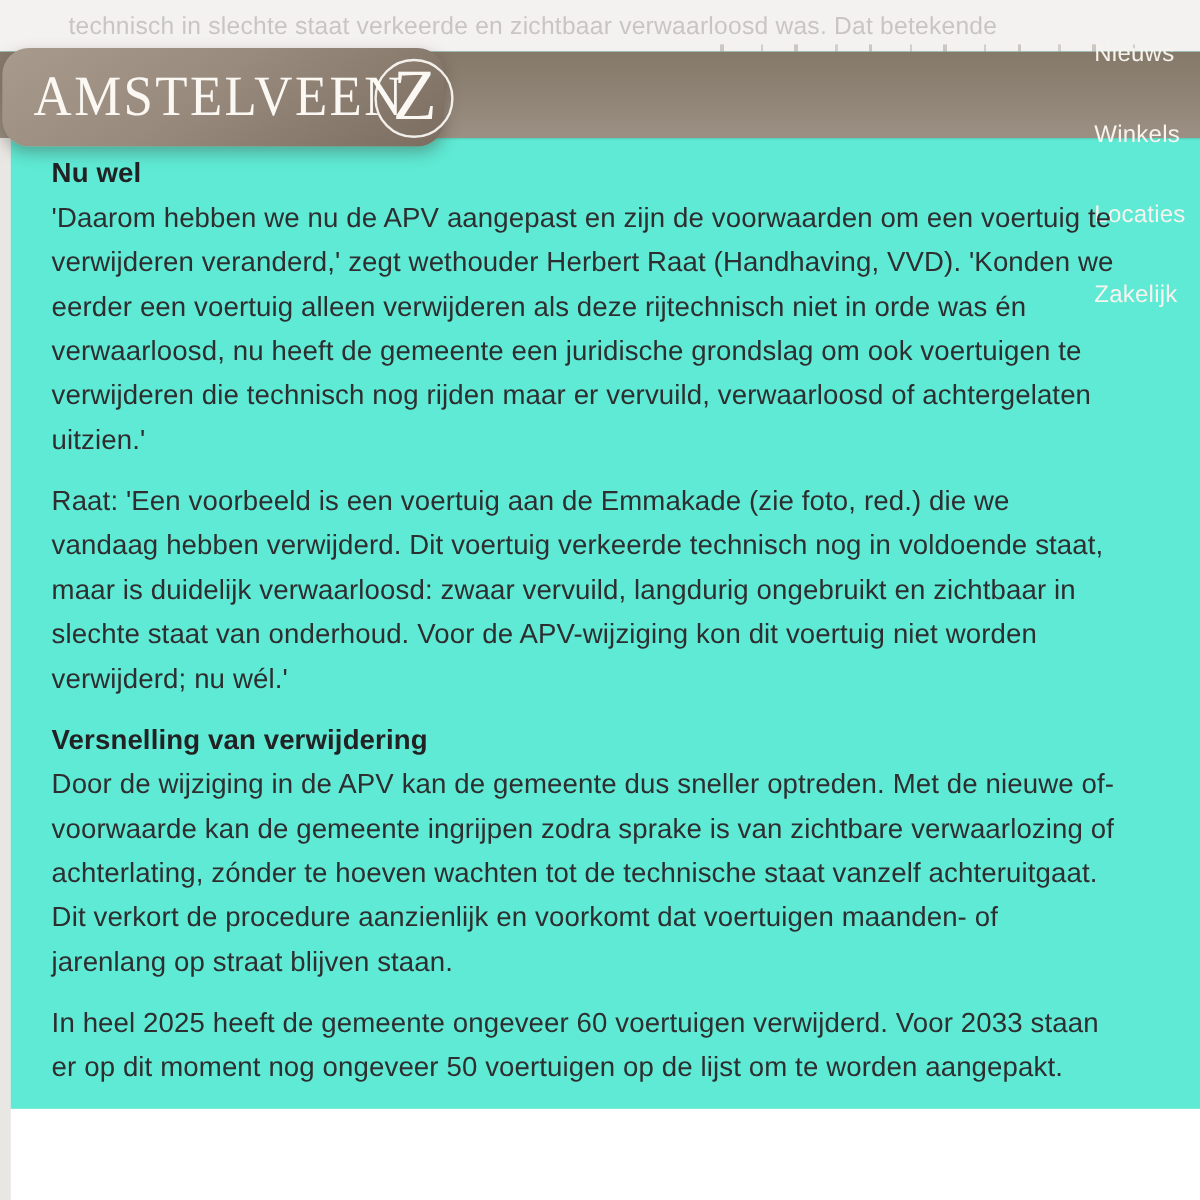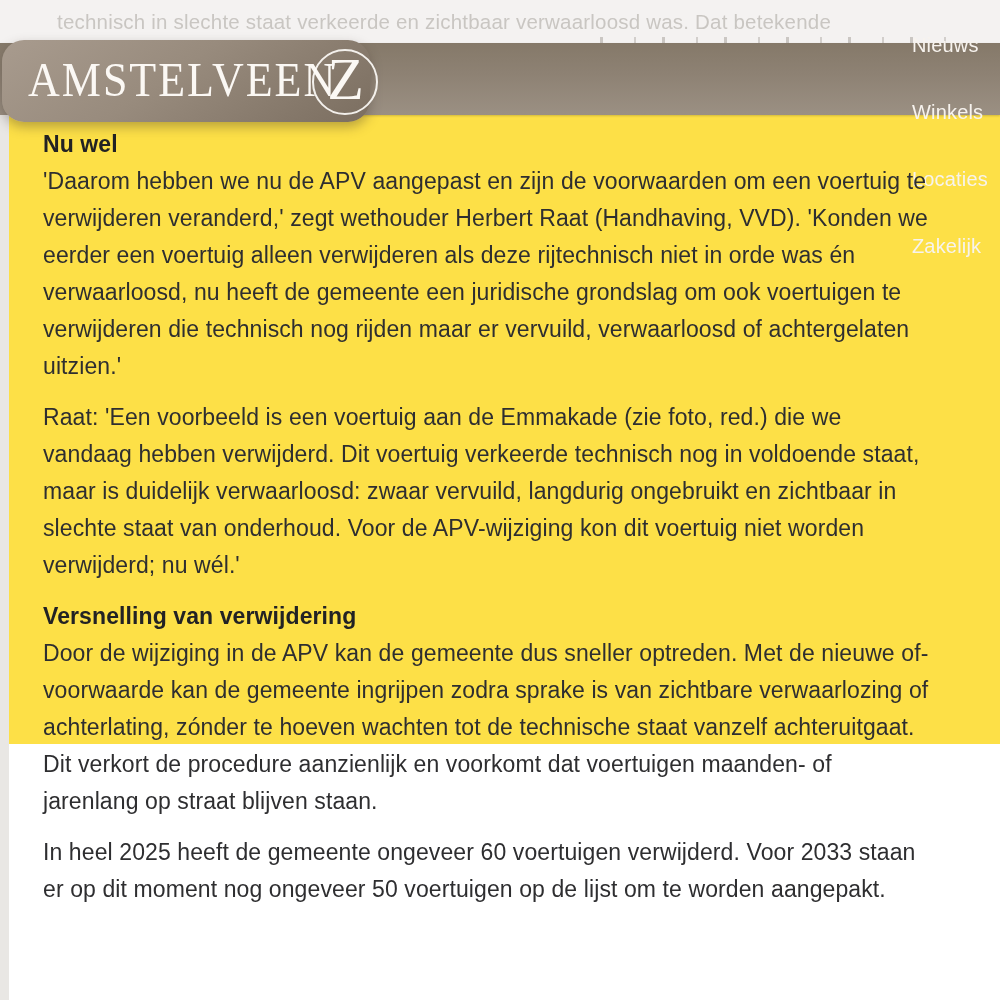--- a/index.html
+++ b/index.html
@@ -7,22 +7,22 @@
     padding: 0;
     width: 1000px;
     height: 1000px;
     overflow: hidden;
     background: #ffffff;
     font-family: "Liberation Sans", sans-serif;
   }
   .viewport {
     position: relative;
     width: 1000px;
-    height: 744px;
-    background: #fde047;
+    height: 924px;
+    background: #5eead4;
   }
 
   
   .top-strip {
     position: absolute;
     left: 0; top: 0;
     width: 1000px; height: 43px;
     background: #f4f2f1;
   }
   .faded-line {

